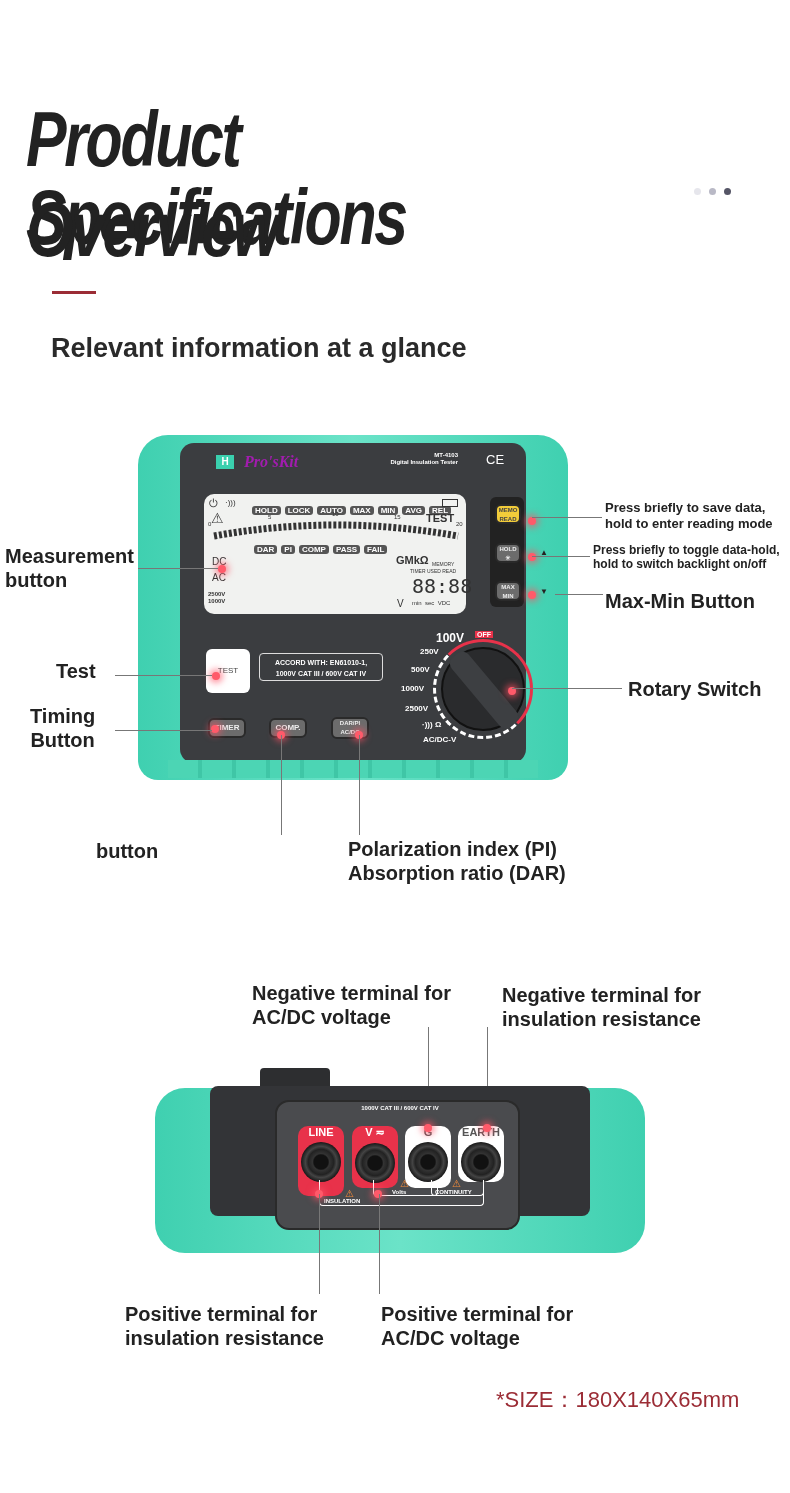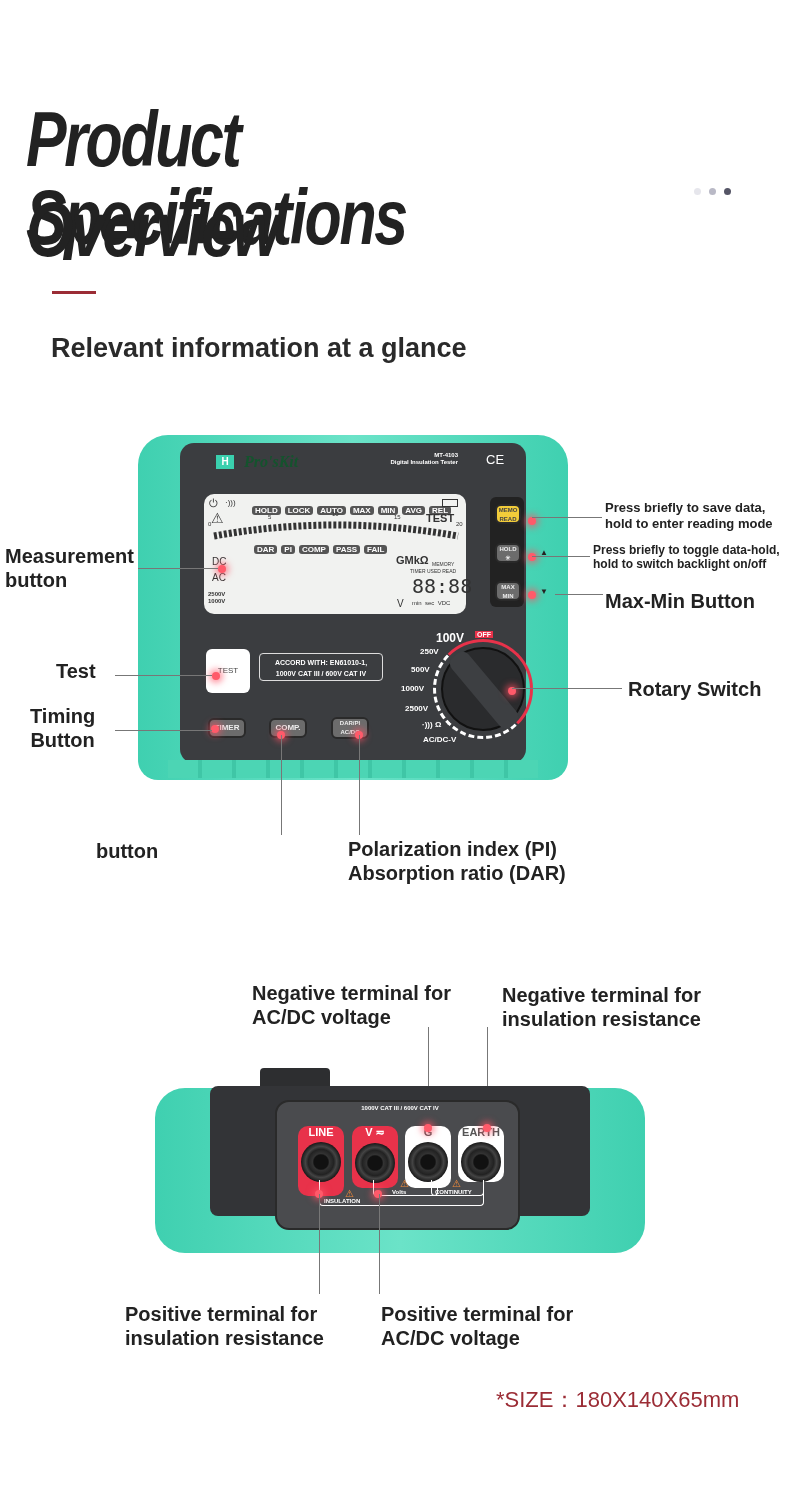--- a/index.html
+++ b/index.html
@@ -32,21 +32,21 @@
   <div class="dot" style="background:#b9b9c6"></div>
   <div class="dot" style="background:#555566"></div>
 </div>
 <div class="abs redbar"></div>
 <div class="abs subtitle">Relevant information at a glance</div>
 
 <div class="abs" style="left:138px;top:435px;width:430px;height:350px">
   <div class="abs teal" style="left:0;top:0;width:430px;height:345px;border-radius:30px 30px 20px 20px"></div>
   <div class="abs" style="left:42px;top:8px;width:346px;height:320px;background:#3b3d40;border-radius:14px"></div>
   <div class="abs" style="left:78px;top:20px;width:18px;height:14px;background:#3ad0ae;color:#fff;font-size:10px;font-weight:700;text-align:center;line-height:14px">H</div>
-  <div class="abs" style="left:106px;top:18px;color:#14532d;font-family:'Liberation Serif',serif;font-style:italic;font-weight:700;font-size:16px">Pro'sKit</div>
+  <div class="abs" style="left:106px;top:18px;color:#a21caf;font-family:'Liberation Serif',serif;font-style:italic;font-weight:700;font-size:16px">Pro'sKit</div>
   <div class="abs" style="left:258px;top:17px;color:#fff;font-size:6px;font-weight:700;text-align:right;width:62px">MT-4103</div>
   <div class="abs" style="left:240px;top:24px;color:#fff;font-size:6px;font-weight:700;text-align:right;width:80px">Digital Insulation Tester</div>
   <div class="abs" style="left:348px;top:17px;color:#fff;font-size:13px">CE</div>
 
   <div class="abs lcd" style="left:66px;top:59px;width:262px;height:120px">
     <div class="abs" style="left:5px;top:3px;font-size:11px">⏻</div>
     <div class="abs" style="left:21px;top:4px;font-size:8px">·)))</div>
     <div class="abs" style="left:48px;top:5px;white-space:nowrap">
       <span class="tag">HOLD</span><span class="tag">LOCK</span><span class="tag">AUTO</span><span class="tag">MAX</span><span class="tag">MIN</span><span class="tag">AVG</span><span class="tag">REL</span>
     </div>

